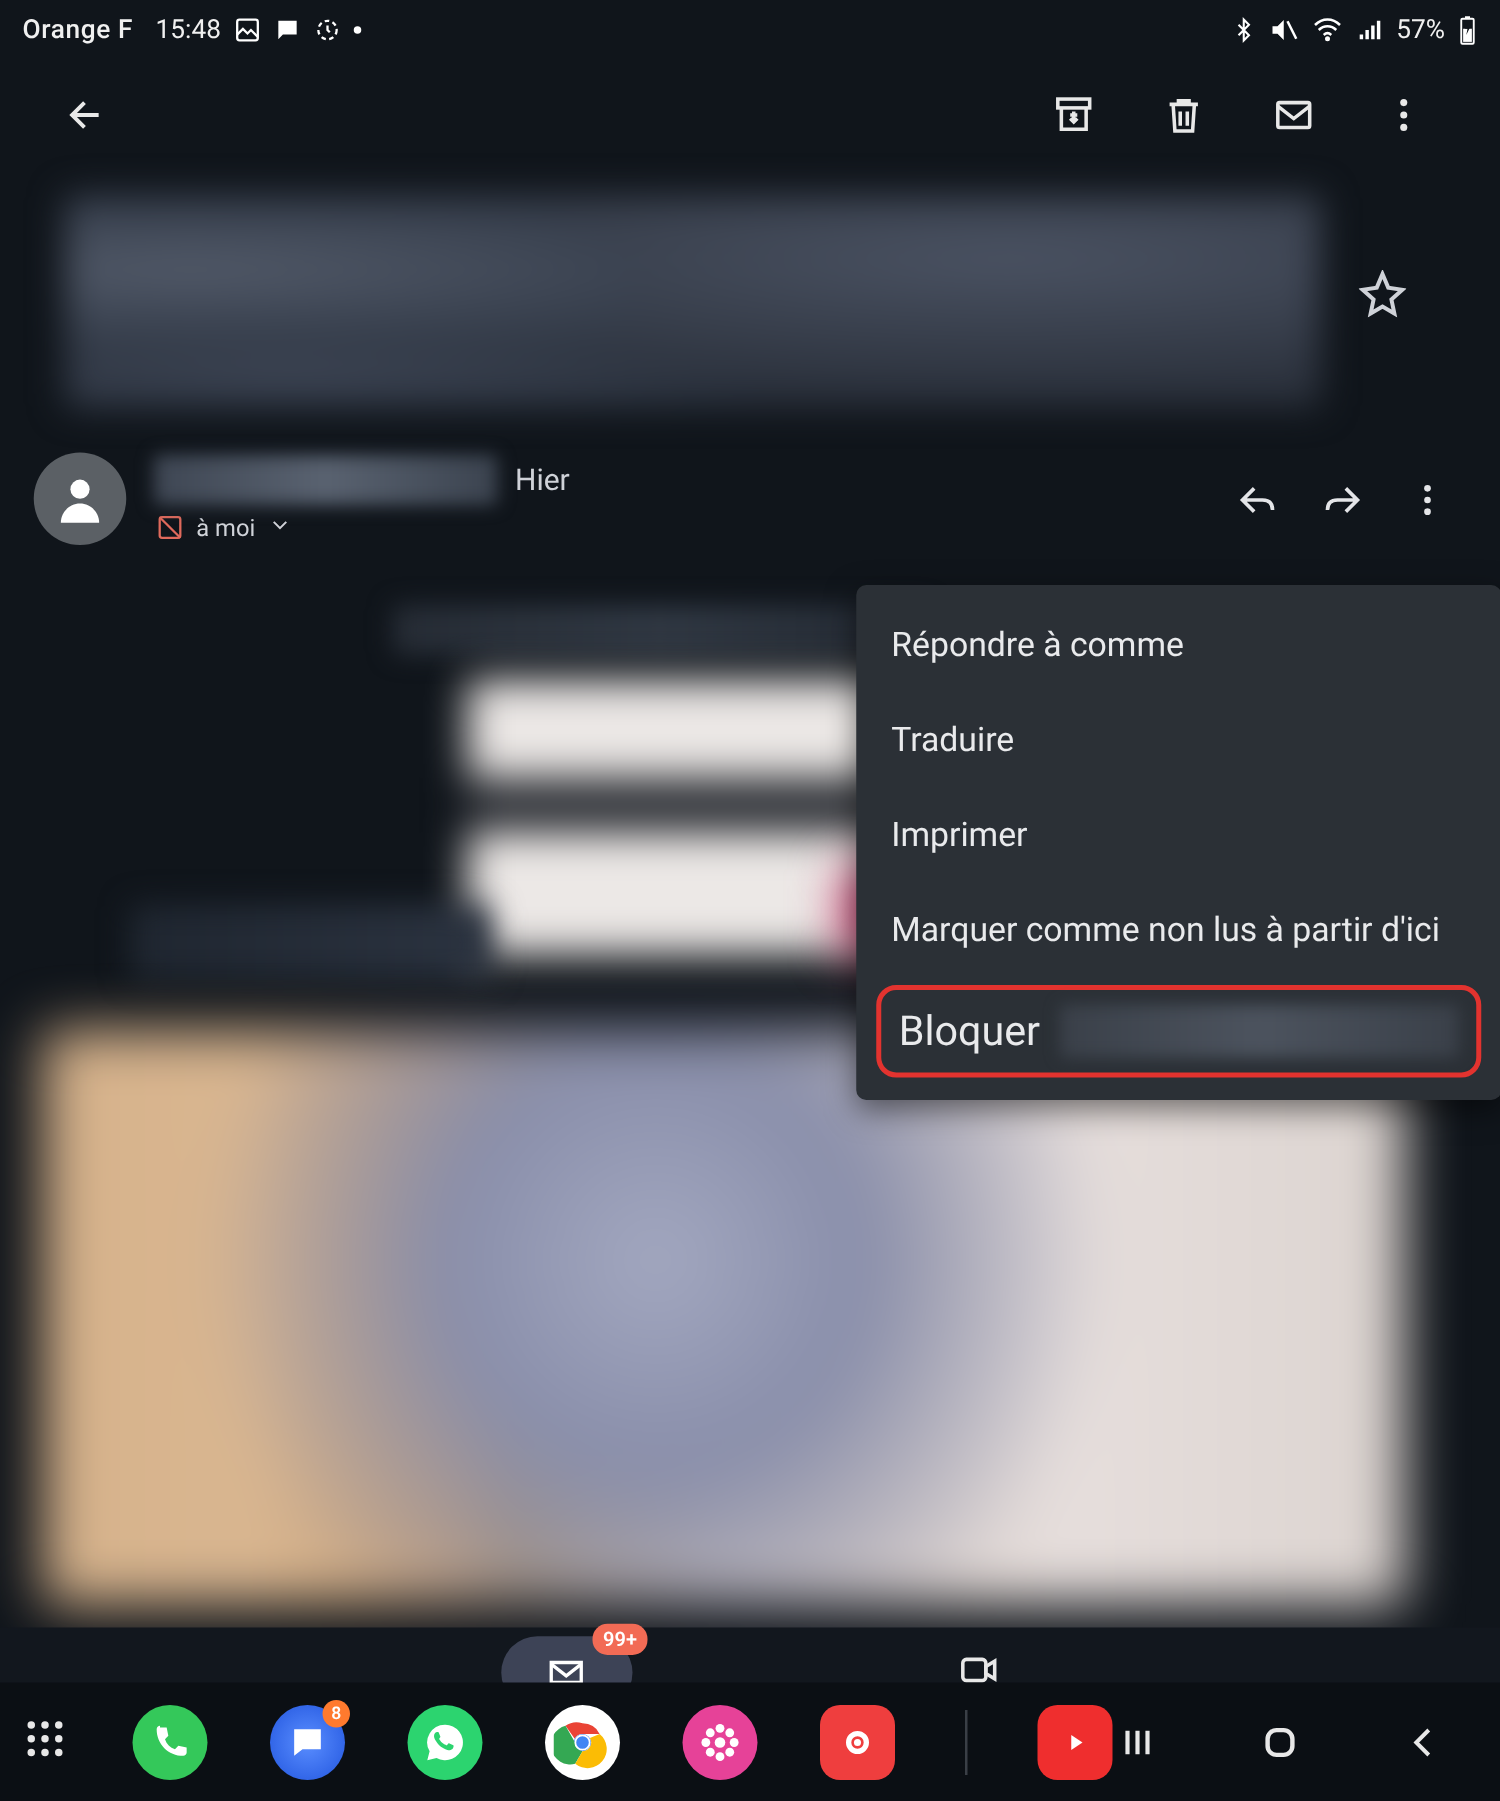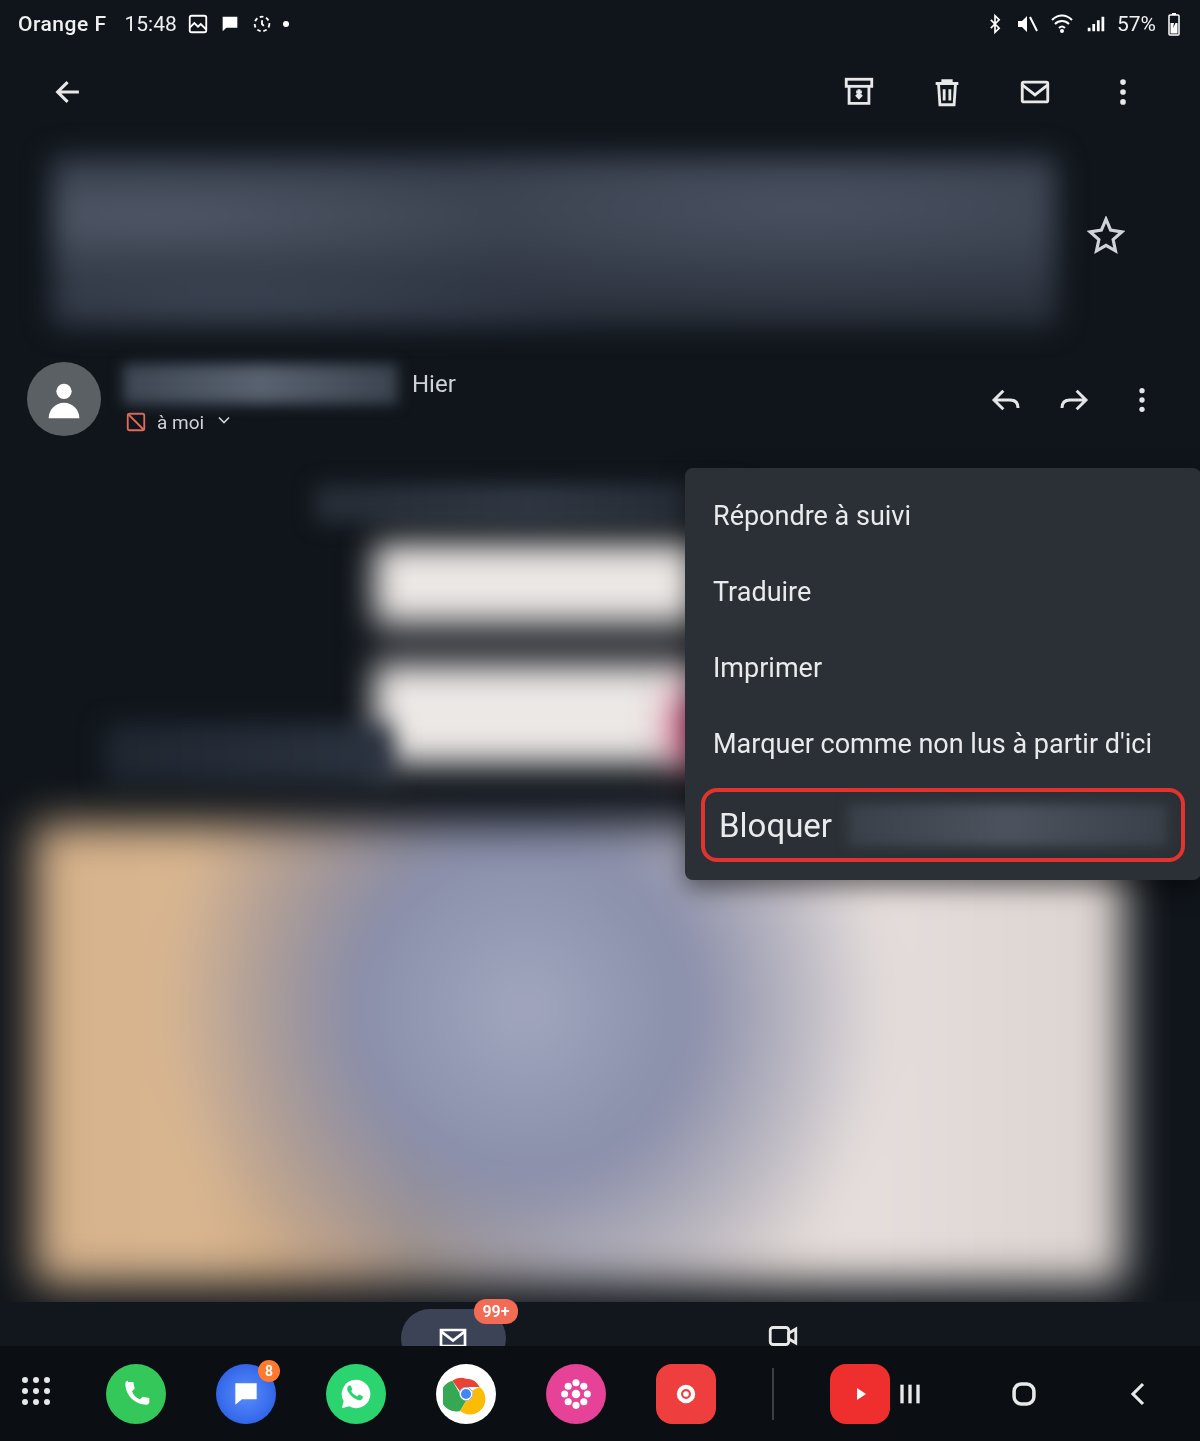--- a/index.html
+++ b/index.html
@@ -351,21 +351,21 @@
 
 <div class="mail-body">
   <div class="body-blur blur-top"></div>
   <div class="body-blur blur-card"></div>
   <div class="body-blur blur-card2"></div>
   <div class="body-blur blur-title2"></div>
   <div class="body-blur blur-photo"></div>
 </div>
 
 <div class="ctx-menu">
-  <div class="ctx-item">Répondre à suivi</div>
+  <div class="ctx-item">Répondre à comme</div>
   <div class="ctx-item">Traduire</div>
   <div class="ctx-item">Imprimer</div>
   <div class="ctx-item">Marquer comme non lus à partir d'ici</div>
   <div class="ctx-block-wrap">
     <span class="lbl">Bloquer</span>
     <div class="redact"></div>
   </div>
 </div>
 
 <div class="gmail-tabs">

